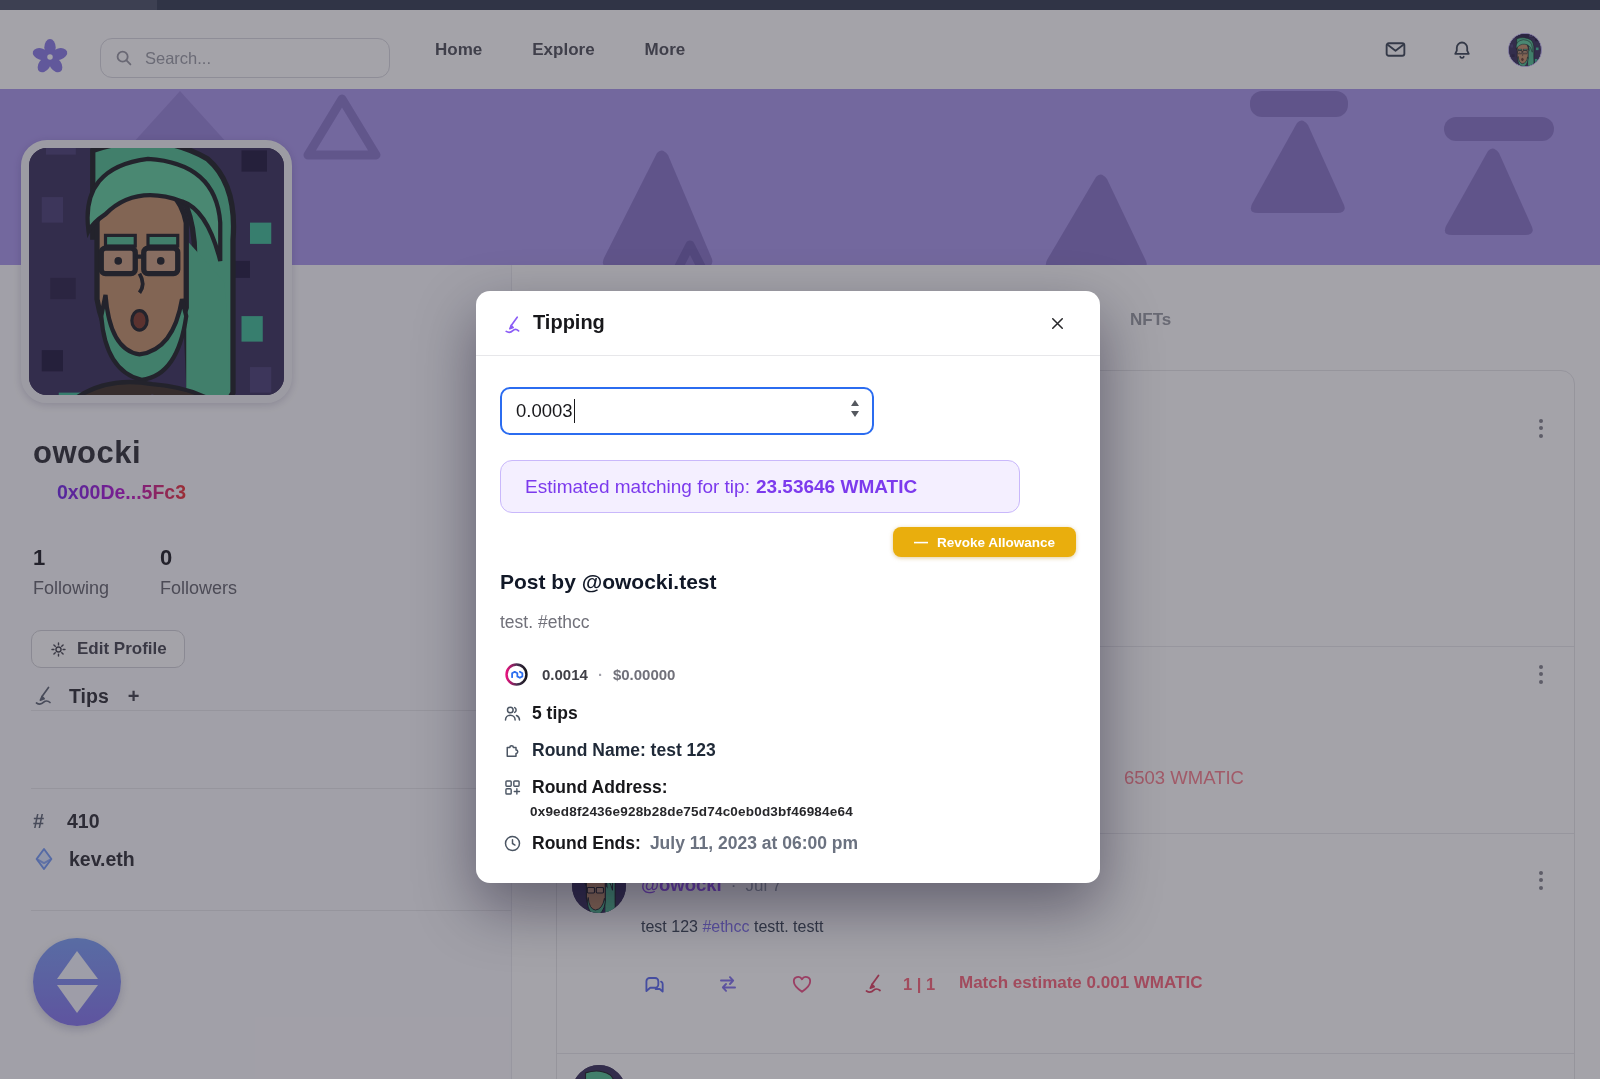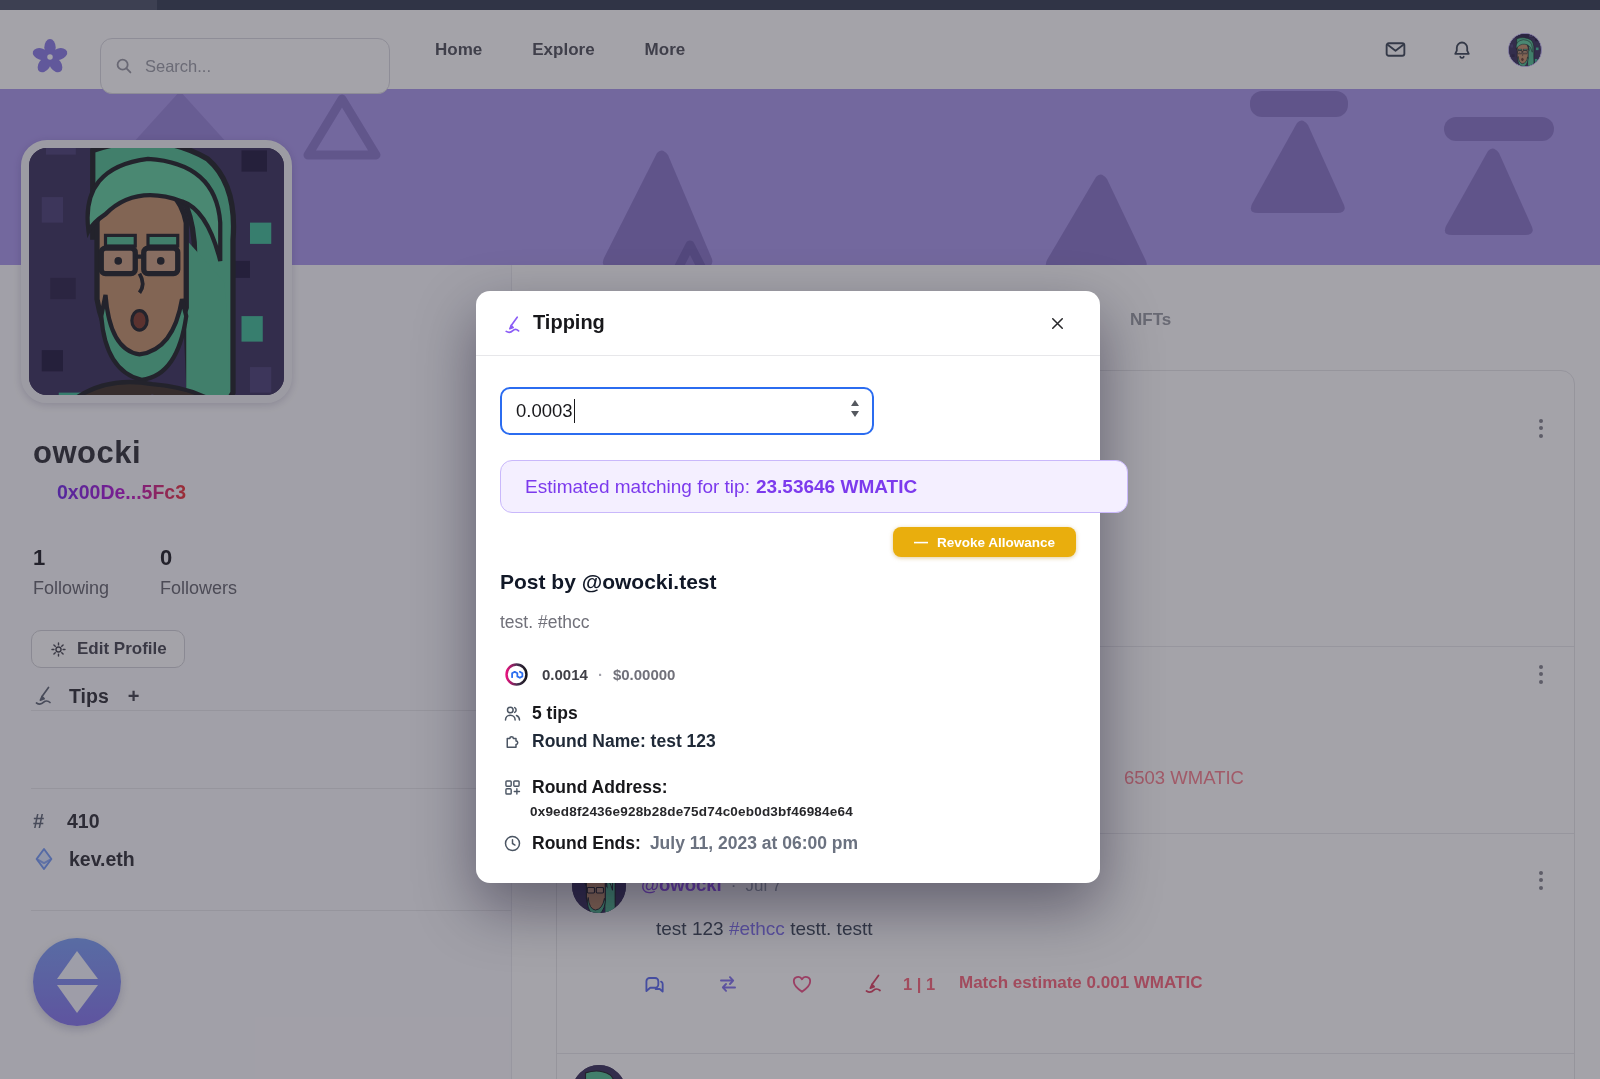--- a/index.html
+++ b/index.html
@@ -7,21 +7,21 @@
   .page { position:relative; width:1600px; height:1079px; overflow:hidden; background:#fff; }
   .abs { position:absolute; }
 
   
   .chrome-strip { left:0; top:0; width:1600px; height:10px; background:#454c60; z-index:2; }
   .chrome-tab { left:0; top:0; width:157px; height:10px; background:#596073; }
 
   
   .navbar { left:0; top:10px; width:1600px; height:79px; background:#fff; z-index:2; }
   .logo { left:31px; top:28px; width:38px; height:38px; cursor:pointer; }
-  .search-pill { left:100px; top:28px; width:290px; height:56px; border:1px solid #dcdce2; border-radius:12px;
+  .search-pill { left:100px; top:28px; width:290px; height:40px; border:1px solid #dcdce2; border-radius:12px;
                  background:#fff; display:flex; align-items:center; padding:0 12px; }
   .search-pill input { border:none; outline:none; flex:1; margin-left:10px; font:16.5px "Liberation Sans", sans-serif; color:#3f3f46; background:transparent; }
   .search-pill input::placeholder { color:#a3a5ad; }
   .nav-links { left:435px; top:0; height:79px; display:flex; align-items:center; gap:50px; }
   .nav-link { font-size:17px; font-weight:700; color:#5d5e67; cursor:pointer; }
   .nav-icons { left:1383px; top:0; height:79px; display:flex; align-items:center; }
   .icon-btn { cursor:pointer; display:flex; align-items:center; }
   .nav-avatar { width:34px; height:34px; border-radius:50%; overflow:hidden; border:1.5px solid #c9bff5; cursor:pointer; background:#4a4169; }
 
   
@@ -55,21 +55,21 @@
   .feed-card { left:556px; top:370px; width:1019px; height:760px; background:#fff; border:1px solid #e8e8eb;
                border-radius:14px; overflow:hidden; }
   .feed-divider { left:0; width:1019px; height:1px; background:#ebebee; }
   .kebab { left:972px; width:24px; height:30px; cursor:pointer; display:flex; flex-direction:column;
            align-items:center; justify-content:center; gap:3.5px; }
   .kebab i { width:4px; height:4px; border-radius:50%; background:#8e8e96; }
   .post-avatar { left:15px; width:54px; height:54px; border-radius:50%; overflow:hidden; background:#4a4169; cursor:pointer; }
   .post-header { left:84px; top:503px; display:flex; align-items:baseline; gap:9px; }
   .post-username { font-size:18.5px; font-weight:700; color:#9b5cf0; cursor:pointer; }
   .post-meta { font-size:17px; color:#9ca3af; }
-  .post-text { left:84px; top:547px; font-size:19px; color:#4b5563;margin-left:15px; }
+  .post-text { left:84px; top:547px; font-size:16px; color:#4b5563; }
   .post-hashtag { color:#8b7cf0; cursor:pointer; }
   .act { top:600px; cursor:pointer; }
   .act-counts { left:346px; top:604px; font-size:16.5px; font-weight:600; color:#fb7185; }
   .act-match { left:402px; top:602px; font-size:17px; font-weight:600; color:#fb7185; }
   .red-amount { left:567px; top:396px; font-size:18.5px; font-weight:500; color:#fb8a97; }
 
   
   .overlay { left:0; top:0; width:1600px; height:1079px; background:rgba(16,13,30,.38); z-index:5; }
   .modal { left:476px; top:291px; width:624px; height:592px; background:#fff; border-radius:14px; z-index:6;
            box-shadow:0 24px 60px rgba(10,5,30,.42); }
@@ -80,21 +80,21 @@
                   display:flex; align-items:center; padding:0 14px; cursor:text; }
   .amount-text { font-size:18.5px; color:#18181b; }
   .caret { display:inline-block; width:1.5px; height:24px; background:#18181b; margin-left:1px; vertical-align:middle; }
   .spinners { position:absolute; right:13px; top:11px; display:flex; flex-direction:column; gap:5px; cursor:pointer; }
   .spin-up { width:0; height:0; border-left:4.5px solid transparent; border-right:4.5px solid transparent; border-bottom:6px solid #55595f; }
   .spin-down { width:0; height:0; border-left:4.5px solid transparent; border-right:4.5px solid transparent; border-top:6px solid #55595f; }
   .tip-btn { left:410px; top:96px; width:190px; height:48px; background:#8b5cf6; border:none; border-radius:9px;
              display:flex; align-items:center; justify-content:center; gap:10px; cursor:pointer;
              box-shadow:0 2px 6px rgba(100,60,220,.35); }
   .tip-btn span { color:#fff; font-size:19px; font-weight:800; }
-  .match-box { left:24px; top:169px; width:628px; height:53px; background:#f4efff; border:1.5px solid #c9b8fb;
+  .match-box { left:24px; top:169px; width:520px; height:53px; background:#f4efff; border:1.5px solid #c9b8fb;
                border-radius:12px; display:flex; align-items:center; padding:0 24px; }
   .match-box .pre { font-size:19px; font-weight:500; color:#7c3aed; }
   .match-box .val { font-size:19px; font-weight:800; color:#7c3aed; margin-left:6px; }
   .revoke-btn { left:417px; top:236px; width:183px; height:30px; background:#e9ae0d; border:none; border-radius:8px;
                 display:flex; align-items:center; justify-content:center; gap:9px; cursor:pointer;
                 box-shadow:0 1px 4px rgba(180,130,10,.4); }
   .revoke-btn .dash { color:#fff; font-size:14px; font-weight:800; }
   .revoke-btn .lbl { color:#fff; font-size:13.5px; font-weight:800; }
   .post-heading { left:24px; top:279px; font-size:21px; font-weight:800; color:#111827; }
   .post-excerpt { left:24px; top:321px; font-size:17.5px; color:#71717a; }
@@ -454,21 +454,21 @@
 
     <div class="abs info-row" style="top:412px;">
       <svg width="21" height="21" viewBox="0 0 24 24" fill="none" stroke="#4b5563" stroke-width="1.7" stroke-linecap="round" stroke-linejoin="round">
         <circle cx="9.5" cy="8" r="3.2"></circle>
         <path d="M4 19.5c0-3.4 2.4-5.6 5.5-5.6s5.5 2.2 5.5 5.6"></path>
         <path d="M14.5 5.2a3.2 3.2 0 0 1 0 5.6M16.5 14.2c2.2.7 3.5 2.5 3.5 5.3"></path>
       </svg>
       <span class="info-strong">5 tips</span>
     </div>
 
-    <div class="abs info-row" style="top:440px;text-align:center;">
+    <div class="abs info-row" style="top:449px;text-align:center;">
       <svg width="21" height="21" viewBox="0 0 24 24" fill="none" stroke="#4b5563" stroke-width="1.7" stroke-linecap="round" stroke-linejoin="round">
         <path d="M6 8.5h3a2 2 0 1 1 4 0h3v3a2 2 0 1 1 0 4v3H6v-10z"></path>
       </svg>
       <span class="info-text">Round Name: test 123</span>
     </div>
 
     <div class="abs info-row" style="top:486px;">
       <svg width="21" height="21" viewBox="0 0 24 24" fill="none" stroke="#4b5563" stroke-width="1.6" stroke-linecap="round">
         <rect x="4.5" y="4.5" width="6" height="6" rx="1"></rect>
         <rect x="13.5" y="4.5" width="6" height="6" rx="1"></rect>

